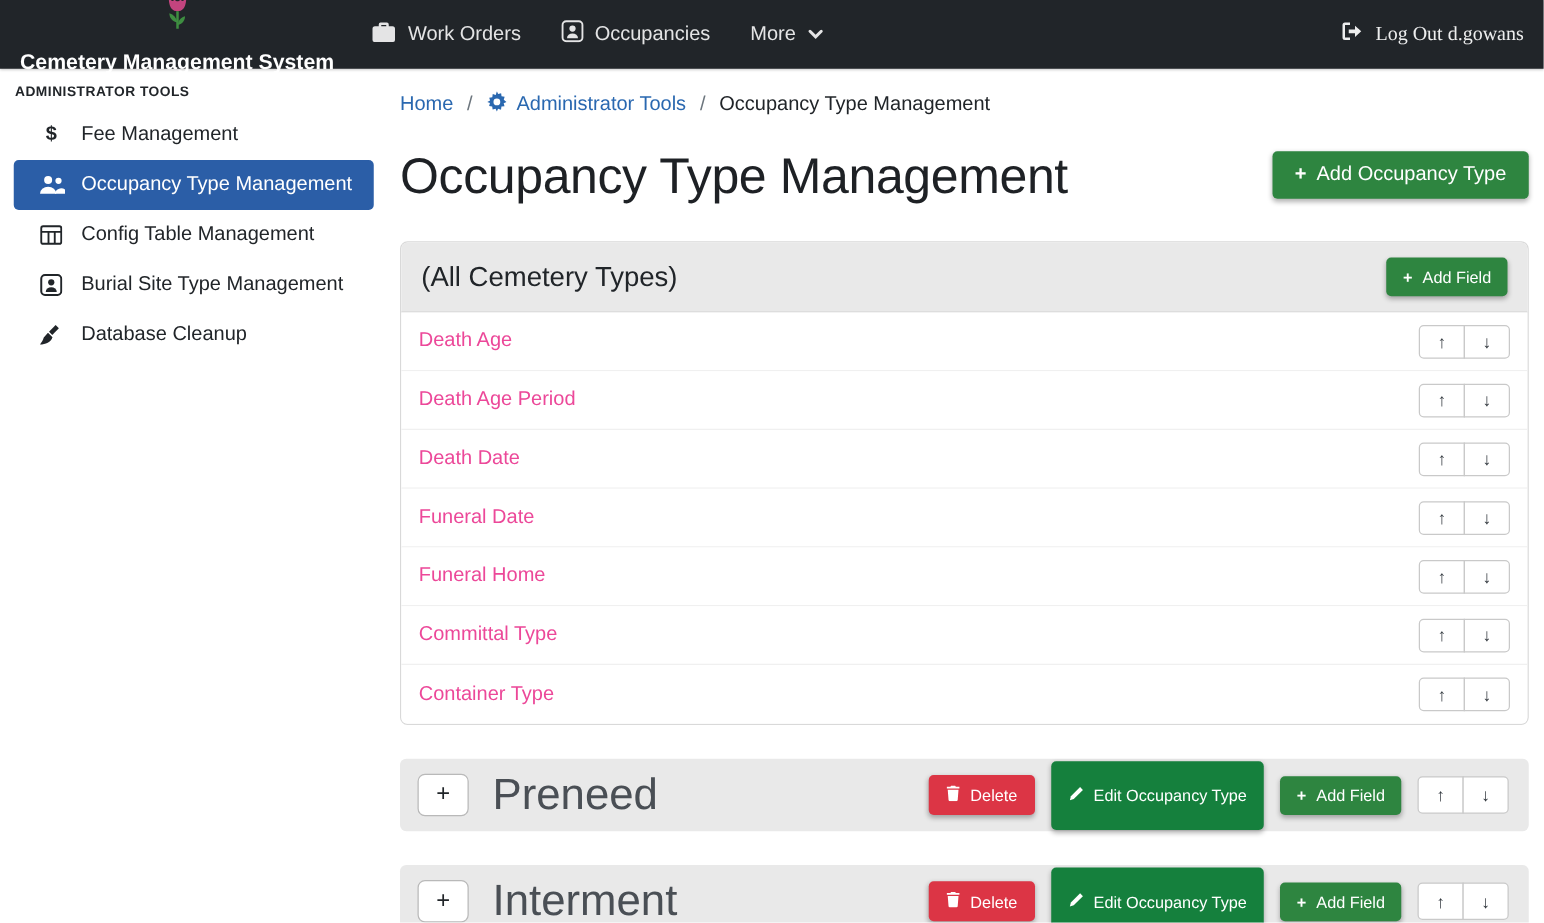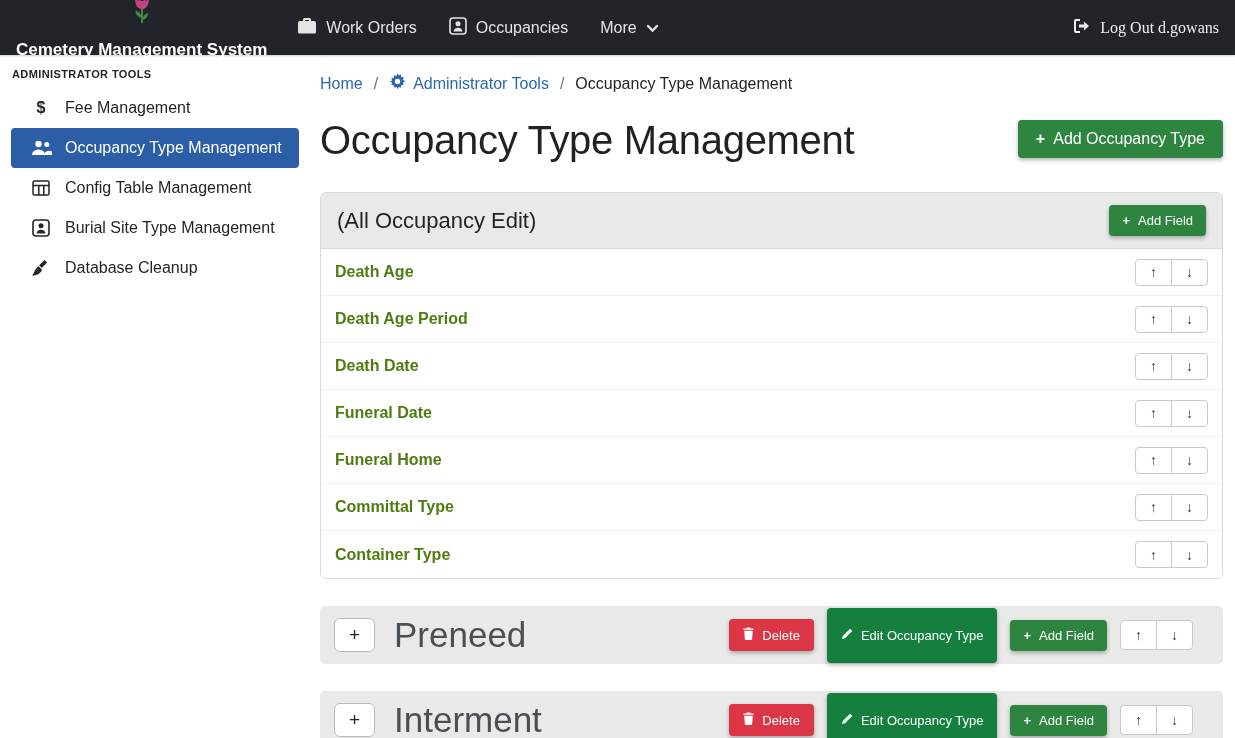--- a/index.html
+++ b/index.html
@@ -51,37 +51,37 @@
   .btn-teal { background:#15803d; font-size:13px; padding:20px 14px; }
 
   
   .card { border:1px solid #d9d9d9; border-radius:6px; margin-top:26px; overflow:hidden; }
   .card-header { background:#e9e9e9; padding:12px 16px; display:flex; align-items:center;
     justify-content:space-between; border-bottom:1px solid #d9d9d9; }
   .card-title { font-size:22px; font-weight:500; color:#212529; }
   .field-row { height:47px; display:flex; align-items:center; justify-content:space-between;
     padding:0 14px; border-bottom:1px solid #f0f0f0; background:#fff; }
   .field-row:last-child { border-bottom:none; }
-  .field-name { color:#4d7c0f; font-weight:700; font-size:16px; cursor:pointer; }
+  .field-name { color:#ec4899; font-weight:400; font-size:16px; cursor:pointer; }
   .arrow-group { display:flex; }
   .arrow-btn { width:37px; height:27px; background:#fff; border:1px solid #c9c9c9;
     color:#343a40; font-size:14px; display:flex; align-items:center; justify-content:center;
     cursor:pointer; font-family:inherit; }
   .arrow-btn.up { border-radius:4px 0 0 4px; }
   .arrow-btn.down { border-radius:0 4px 4px 0; margin-left:-1px; }
   .arrow-group.lg .arrow-btn { height:30px; }
 
   
   .type-header { background:#e9e9e9; border-radius:5px; margin-top:27px; height:58px;
     display:flex; align-items:center; padding:0 14px; gap:0; }
   .expand-btn { width:41px; height:34px; background:#fff; border:1px solid #b9b9b9;
     border-radius:6px; font-size:19px; color:#212529; display:flex; align-items:center;
     justify-content:center; cursor:pointer; font-family:inherit; flex-shrink:0; }
   .type-name { font-size:35px; color:#4a4f55; font-weight:500; margin-left:19px; flex:1; }
-  .type-actions { display:flex; align-items:center; gap:13px; margin-right:16px; }
+  .type-actions { display:flex; align-items:center; gap:13px; margin-right:2px; }
 </style>
 </head>
 <body>
 
 <div class="navbar">
   <div class="brand">
     <span>
       <svg width="22" height="30" viewBox="0 0 22 30">
         <path d="M4 2 C4 10 7 13 11 13 C15 13 18 10 18 2 C16 5 14.5 5.6 13.4 3.4 C12.4 5.6 9.6 5.6 8.6 3.4 C7.5 5.6 6 5 4 2 Z" fill="#c2447e"></path>
         <path d="M11 13 v14" stroke="#3e8e41" stroke-width="2" fill="none"></path>
@@ -208,21 +208,21 @@
     <div class="title-row">
       <h1>Occupancy Type Management</h1>
       <button class="btn btn-add-type">
         <span class="plus">+</span>
         <span>Add Occupancy Type</span>
       </button>
     </div>
 
     <div class="card">
       <div class="card-header">
-        <span class="card-title">(All Occupancy Edit)</span>
+        <span class="card-title">(All Cemetery Types)</span>
         <button class="btn btn-green">
           <span class="plus">+</span>
           <span>Add Field</span>
         </button>
       </div>
 
       <div class="field-row">
         <span class="field-name">Death Age</span>
         <span class="arrow-group">
           <button class="arrow-btn up">↑</button>

